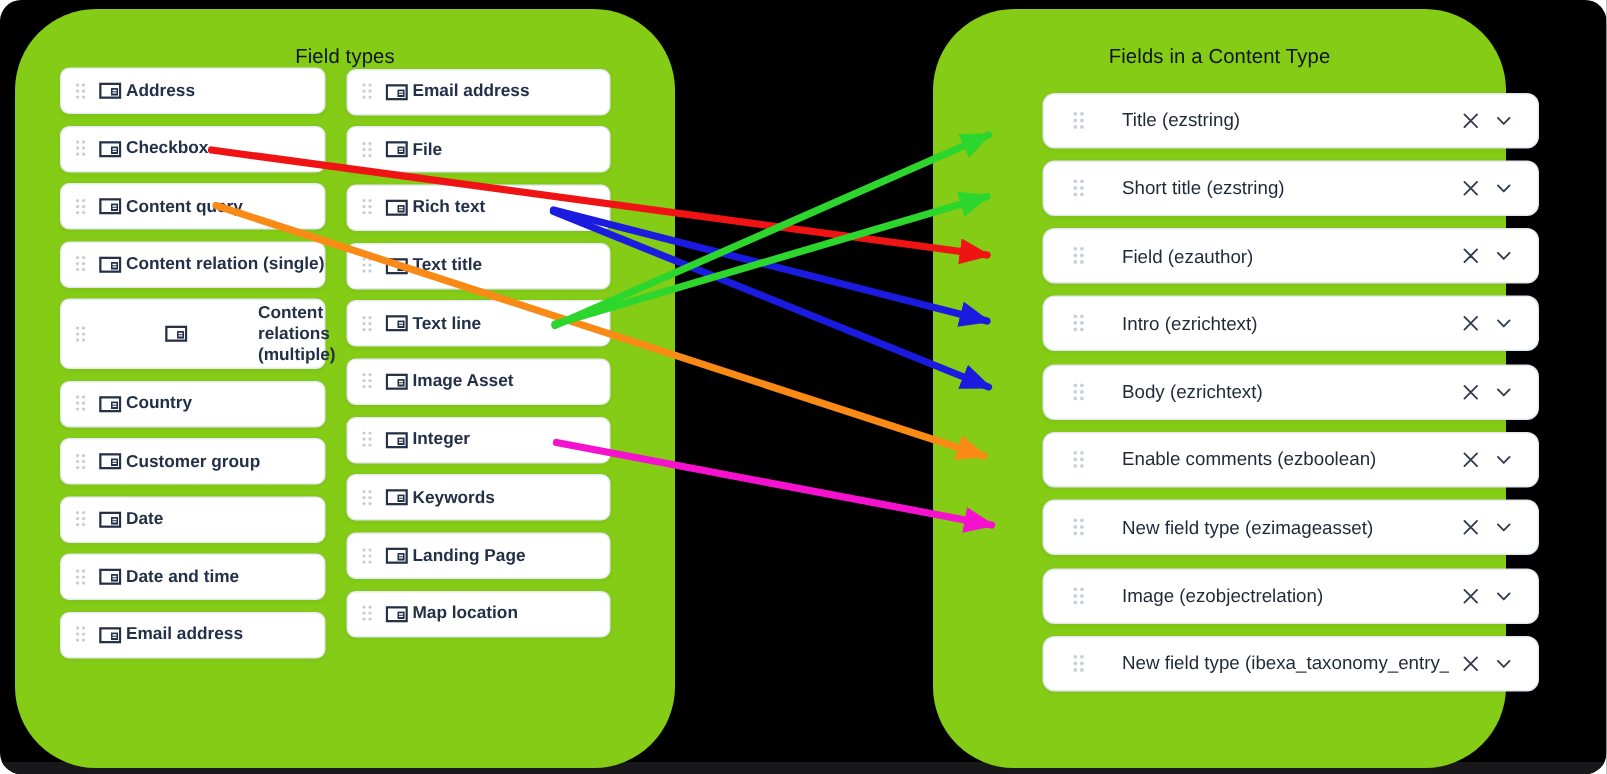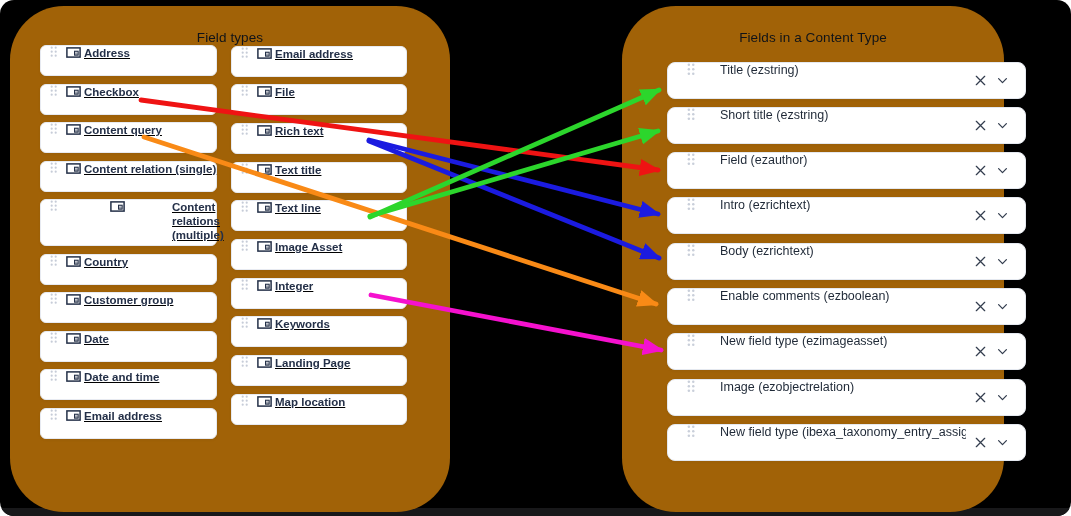--- a/index.html
+++ b/index.html
@@ -1,36 +1,36 @@
 <!DOCTYPE html>
 <html><head>
 <meta charset="utf-8">
 <style>
   html,body{margin:0;padding:0;background:#fff;}
   .canvas{position:relative;width:1071px;height:516px;background:#000;border-radius:14px;overflow:hidden;
           font-family:"Liberation Sans",sans-serif;}
   .bottom-strip{position:absolute;left:0;right:0;bottom:0;height:8px;background:#18181a;z-index:1;}
-  .panel{position:absolute;top:6px;height:506px;background:#a16207;border-radius:54px;z-index:2;}
+  .panel{position:absolute;top:6px;height:506px;background:#84cc16;border-radius:54px;z-index:2;}
   .panel-left{left:10px;width:440px;}
   .panel-right{left:622px;width:382px;}
   .ptitle{position:absolute;top:13px;left:0;right:0;text-align:center;font-size:13.5px;font-weight:400;
           color:#101318;letter-spacing:.1px;}
   .col{position:absolute;display:flex;flex-direction:column;}
   #left-col-1{left:30px;top:39px;width:177px;gap:7.5px;}
   #left-col-2{left:221px;top:39.5px;width:176px;gap:7.7px;}
   .card{box-sizing:border-box;height:31px;background:#fff;border:1px solid #e7eaf1;border-radius:6px;
-        display:flex;align-items:flex-start;padding:0 8px 0 9px;box-shadow:0 1px 3px rgba(25,39,70,.06);cursor:grab;text-decoration:underline;}
+        display:flex;align-items:center;padding:0 8px 0 9px;box-shadow:0 1px 3px rgba(25,39,70,.06);cursor:grab;}
   .card.tall{height:47px;gap:44px;}
   .card .handle{flex:0 0 auto;display:block;}
   .card .ficon{flex:0 0 auto;margin-left:8px;display:block;}
   .clabel{margin-left:3px;font-size:11.5px;font-weight:700;color:#243048;white-space:nowrap;line-height:14px;}
   .card.tall .clabel{white-space:normal;}
   #right-rows{position:absolute;left:45px;top:55.5px;width:359px;display:flex;flex-direction:column;gap:8.3px;}
   .frow{box-sizing:border-box;height:37px;background:#fff;border:1px solid #e4e8ef;border-radius:8px;
-        display:flex;padding:0 16px 0 19px;box-shadow:0 1px 3px rgba(25,39,70,.06);}
+        display:flex;align-items:center;padding:0 16px 0 19px;box-shadow:0 1px 3px rgba(25,39,70,.06);margin-left:28px;}
   .frow .handle{flex:0 0 auto;display:block;}
   .rlabel{margin-left:24px;font-size:12.5px;font-weight:400;color:#1f2937;white-space:nowrap;
           overflow:hidden;flex:1;min-width:0;}
   .ricons{display:flex;align-items:center;gap:9px;margin-left:8px;flex:0 0 auto;}
   .ricons svg{display:block;cursor:pointer;}
   #arrows{position:absolute;left:0;top:0;width:1071px;height:516px;z-index:10;pointer-events:none;}
 </style>
 </head>
 <body>
 

